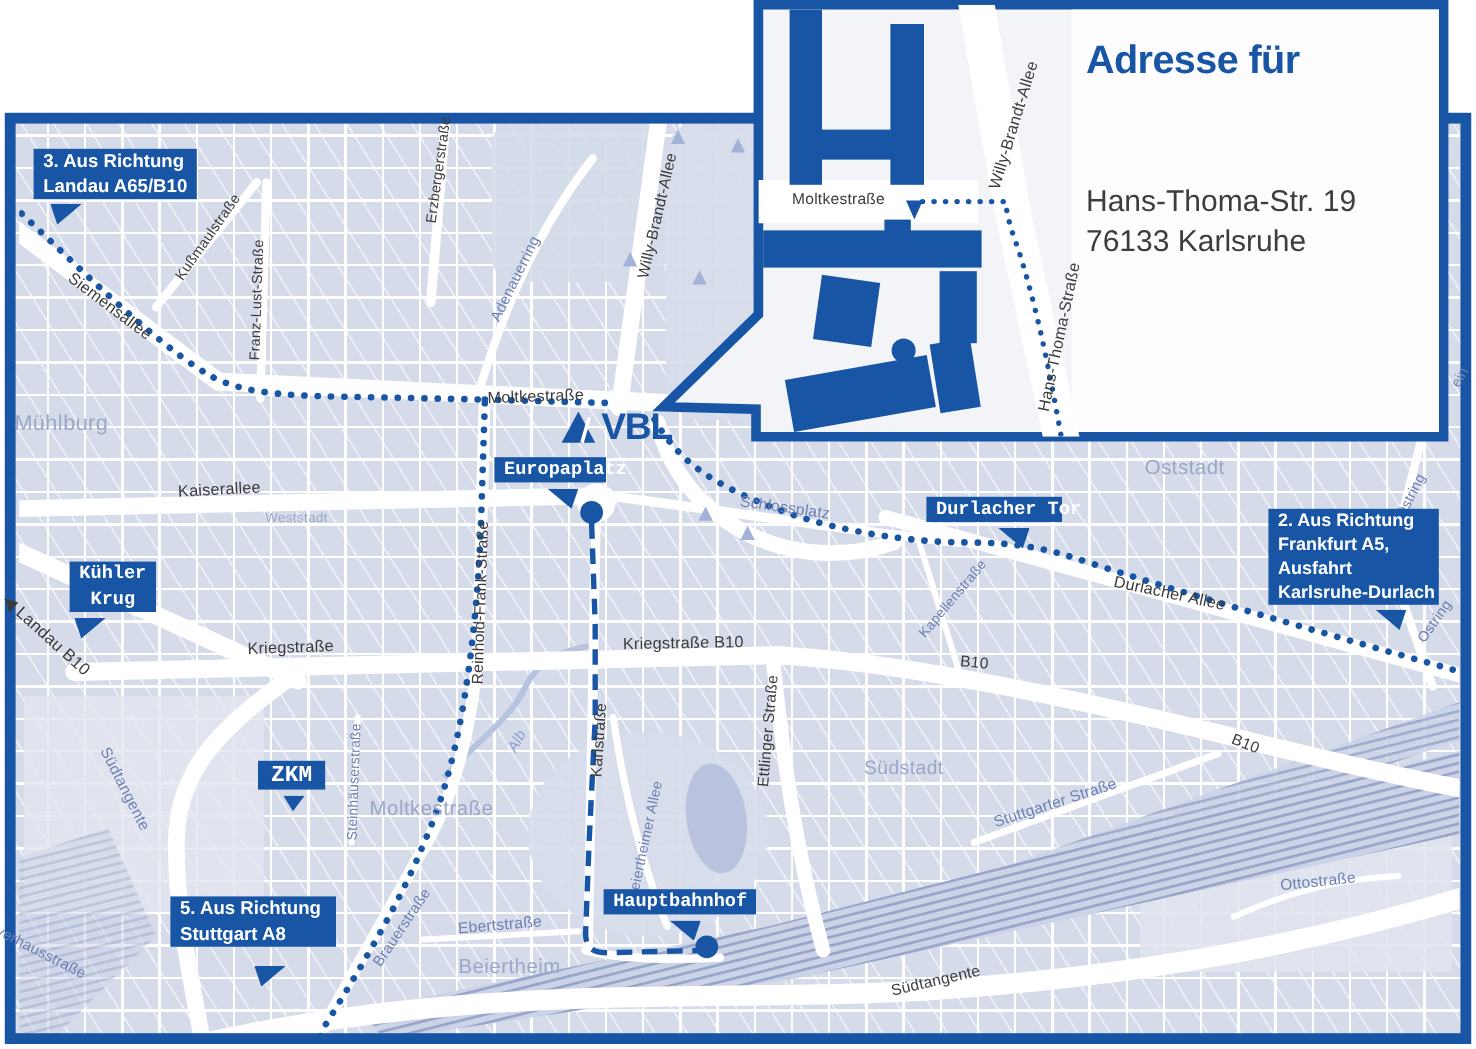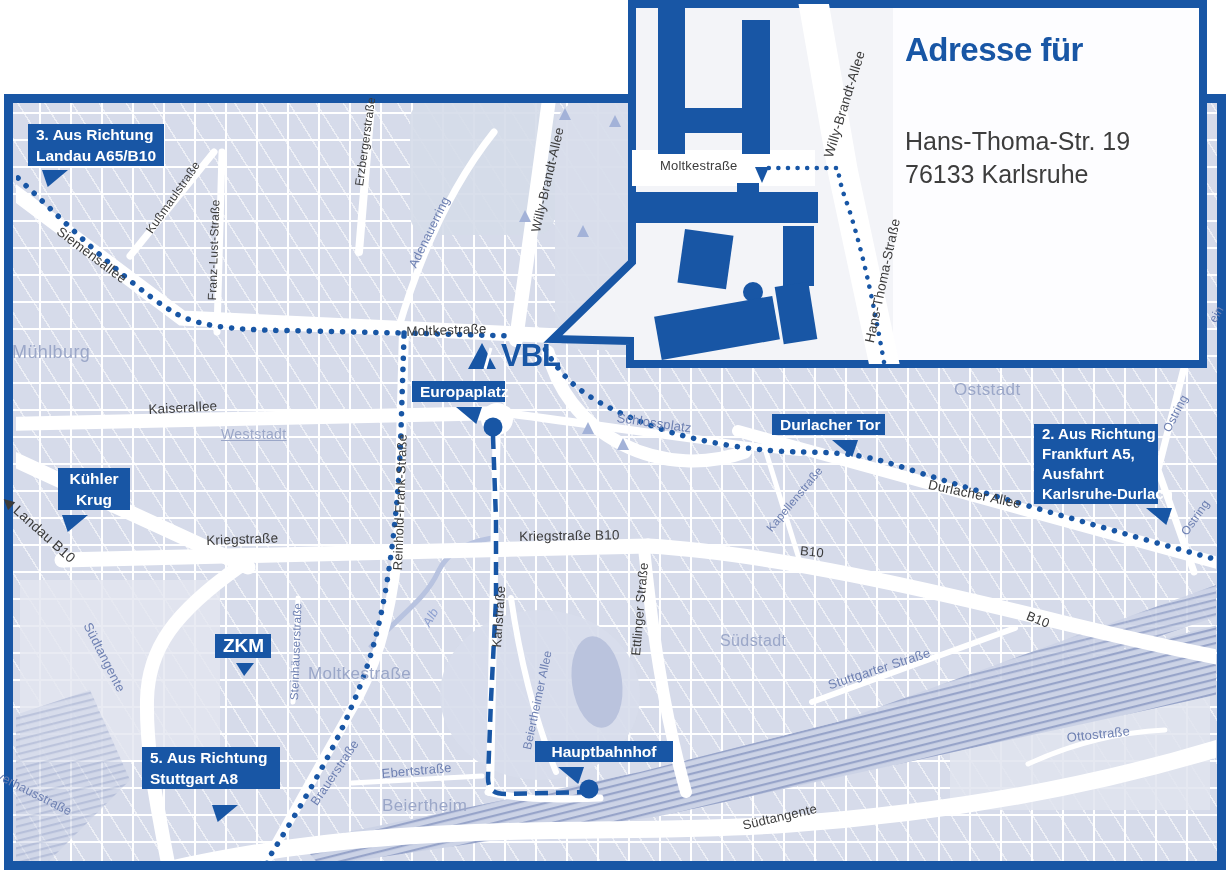--- a/index.html
+++ b/index.html
@@ -32,38 +32,38 @@
   }
   .slabel.dark{color:var(--dark);}
   .slabel.blue{color:var(--minor);}
   .slabel.faint{color:#8c9fd0;font-style:italic;}
   .slabel.area{color:var(--area);font-size:17px;letter-spacing:.4px;}
   .callout{
     position:absolute;background:var(--primary);color:#fff;font-weight:bold;
     font-size:15.5px;line-height:21px;padding:0 8px;box-sizing:border-box;
     white-space:nowrap;
   }
-  .callout.center{text-align:center;}
+  .callout.center{text-align:center;font-family:Liberation Mono, monospace;}
   .tail{position:absolute;width:26px;height:17px;background:var(--primary);}
   .tail-dl{clip-path:polygon(0 0,100% 0,22% 100%);}
   .tail-d{clip-path:polygon(0 0,100% 0,45% 100%);width:18px;height:13px;}
   .tail-dr{clip-path:polygon(0 0,100% 0,78% 100%);}
   .route-dot{position:absolute;width:19px;height:19px;border-radius:50%;
     background:var(--primary);transform:translate(-50%,-50%);}
   #vbl-logo{position:absolute;left:466px;top:341px;display:flex;align-items:flex-end;}
   #vbl-logo .vbl-text{
     color:var(--primary);font-weight:bold;font-size:31px;line-height:30px;
     letter-spacing:-1px;margin-left:3px;
   }
   #inset-title{
     position:absolute;left:905px;top:30px;color:var(--primary);
     font-weight:bold;font-size:33px;line-height:39px;letter-spacing:-0.5px;
   }
   #inset-address{
-    position:absolute;left:905px;top:125px;color:#3d3d3d;
+    position:absolute;left:905px;top:152px;color:#3d3d3d;
     font-size:25px;line-height:33px;
   }
 </style>
 </head>
 <body>
 
 <div id="mapbg"></div>
 
 <div class="patch" style="left:555px;top:100px;width:255px;height:250px;background:rgba(216,221,235,.95);border-radius:30px;"></div>
 <div class="patch" style="left:410px;top:100px;width:145px;height:135px;background:rgba(213,219,233,.9);border-radius:20px;"></div>
@@ -218,21 +218,21 @@
     <div class="slabel blue" style="left: 381px; top: 766px; font-size: 13px; transform: rotate(-5deg);">Ebertstraße</div>
     <div class="slabel blue" style="left: 826px; top: 678px; font-size: 13px; transform: rotate(-18deg);">Stuttgarter Straße</div>
     <div class="slabel blue" style="left: 1066px; top: 730px; font-size: 13px; transform: rotate(-6deg);">Ottostraße</div>
     <div class="slabel blue" style="left: 94px; top: 620px; font-size: 13px; transform: rotate(63deg);">Südtangente</div>
     <div class="slabel blue" style="left: -16px; top: 760px; font-size: 12.5px; transform: rotate(27deg);">Pulverhausstraße</div>
     <div class="slabel faint" style="left: 420px; top: 622px; font-size: 12.5px; transform: rotate(-60deg);">Alb</div>
     <div class="slabel dark" style="left: 660px; top: 158px; font-size: 13px; transform: rotate(0deg);">Moltkestraße</div>
     <div class="slabel dark" style="left: 821px; top: 155px; font-size: 13.5px; transform: rotate(-73deg);">Willy-Brandt-Allee</div>
     <div class="slabel dark" style="left: 862px; top: 341px; font-size: 13.5px; transform: rotate(-78deg);">Hans-Thoma-Straße</div>
     <div class="slabel area" style="left: 12px; top: 342px; font-size: 18px;">Mühlburg</div>
-    <div class="slabel area" style="left: 221px; top: 426px; font-size: 14px; text-decoration: underline;">Weststadt</div>
+    <div class="slabel area" style="left: 221px; top: 426px; font-size: 11px;">Weststadt</div>
     <div class="slabel area" style="left: 308px; top: 664px; font-size: 17px;">Moltkestraße</div>
     <div class="slabel area" style="left: 954px; top: 380px; font-size: 17px;">Oststadt</div>
     <div class="slabel area" style="left: 720px; top: 632px; font-size: 16px;">Südstadt</div>
     <div class="slabel area" style="left: 382px; top: 796px; font-size: 17px;">Beiertheim</div>
     <div class="callout" style="left: 28px; top: 124px; width: 136px;">
       <div>3. Aus Richtung</div>
       <div>Landau A65/B10</div>
     </div>
     <div class="tail tail-dl" style="left: 42px; top: 170px;"></div>
     <div class="callout center" style="left: 58px; top: 468px; width: 72px;">
@@ -246,30 +246,30 @@
     <div class="tail tail-d" style="left: 236px; top: 663px;"></div>
     <div class="callout center" style="left: 412px; top: 381px; width: 93px;">
       <div>Europaplatz</div>
     </div>
     <div class="tail tail-dr" style="left: 456px; top: 407px;"></div>
     <div class="route-dot" style="left: 493px; top: 427px;"></div>
     <div class="callout center" style="left: 772px; top: 414px; width: 113px;">
       <div>Durlacher Tor</div>
     </div>
     <div class="tail tail-dr" style="left: 832px; top: 440px;"></div>
-    <div class="callout center" style="left: 535px; top: 741px; width: 138px; text-align: center;">
+    <div class="callout center" style="left: 503px; top: 741px; width: 127px; text-align: center;">
       <div>Hauptbahnhof</div>
     </div>
     <div class="tail tail-dr" style="left: 558px; top: 767px;"></div>
     <div class="route-dot" style="left: 589px; top: 789px;"></div>
     <div class="callout" style="left: 142px; top: 747px; width: 138px;">
       <div>5. Aus Richtung</div>
       <div>Stuttgart A8</div>
     </div>
     <div class="tail tail-dl" style="left: 212px; top: 805px;"></div>
-    <div class="callout" style="left: 1034px; top: 424px; width: 124px; font-size: 15px; line-height: 20px;">
+    <div class="callout" style="left: 1057px; top: 424px; width: 142px; font-size: 15px; line-height: 20px;">
       <div>2. Aus Richtung</div>
       <div>Frankfurt A5,</div>
       <div>Ausfahrt</div>
       <div>Karlsruhe-Durlach</div>
     </div>
     <div class="tail tail-dr" style="left: 1146px; top: 508px;"></div>
   </div>
 
 </body></html>

